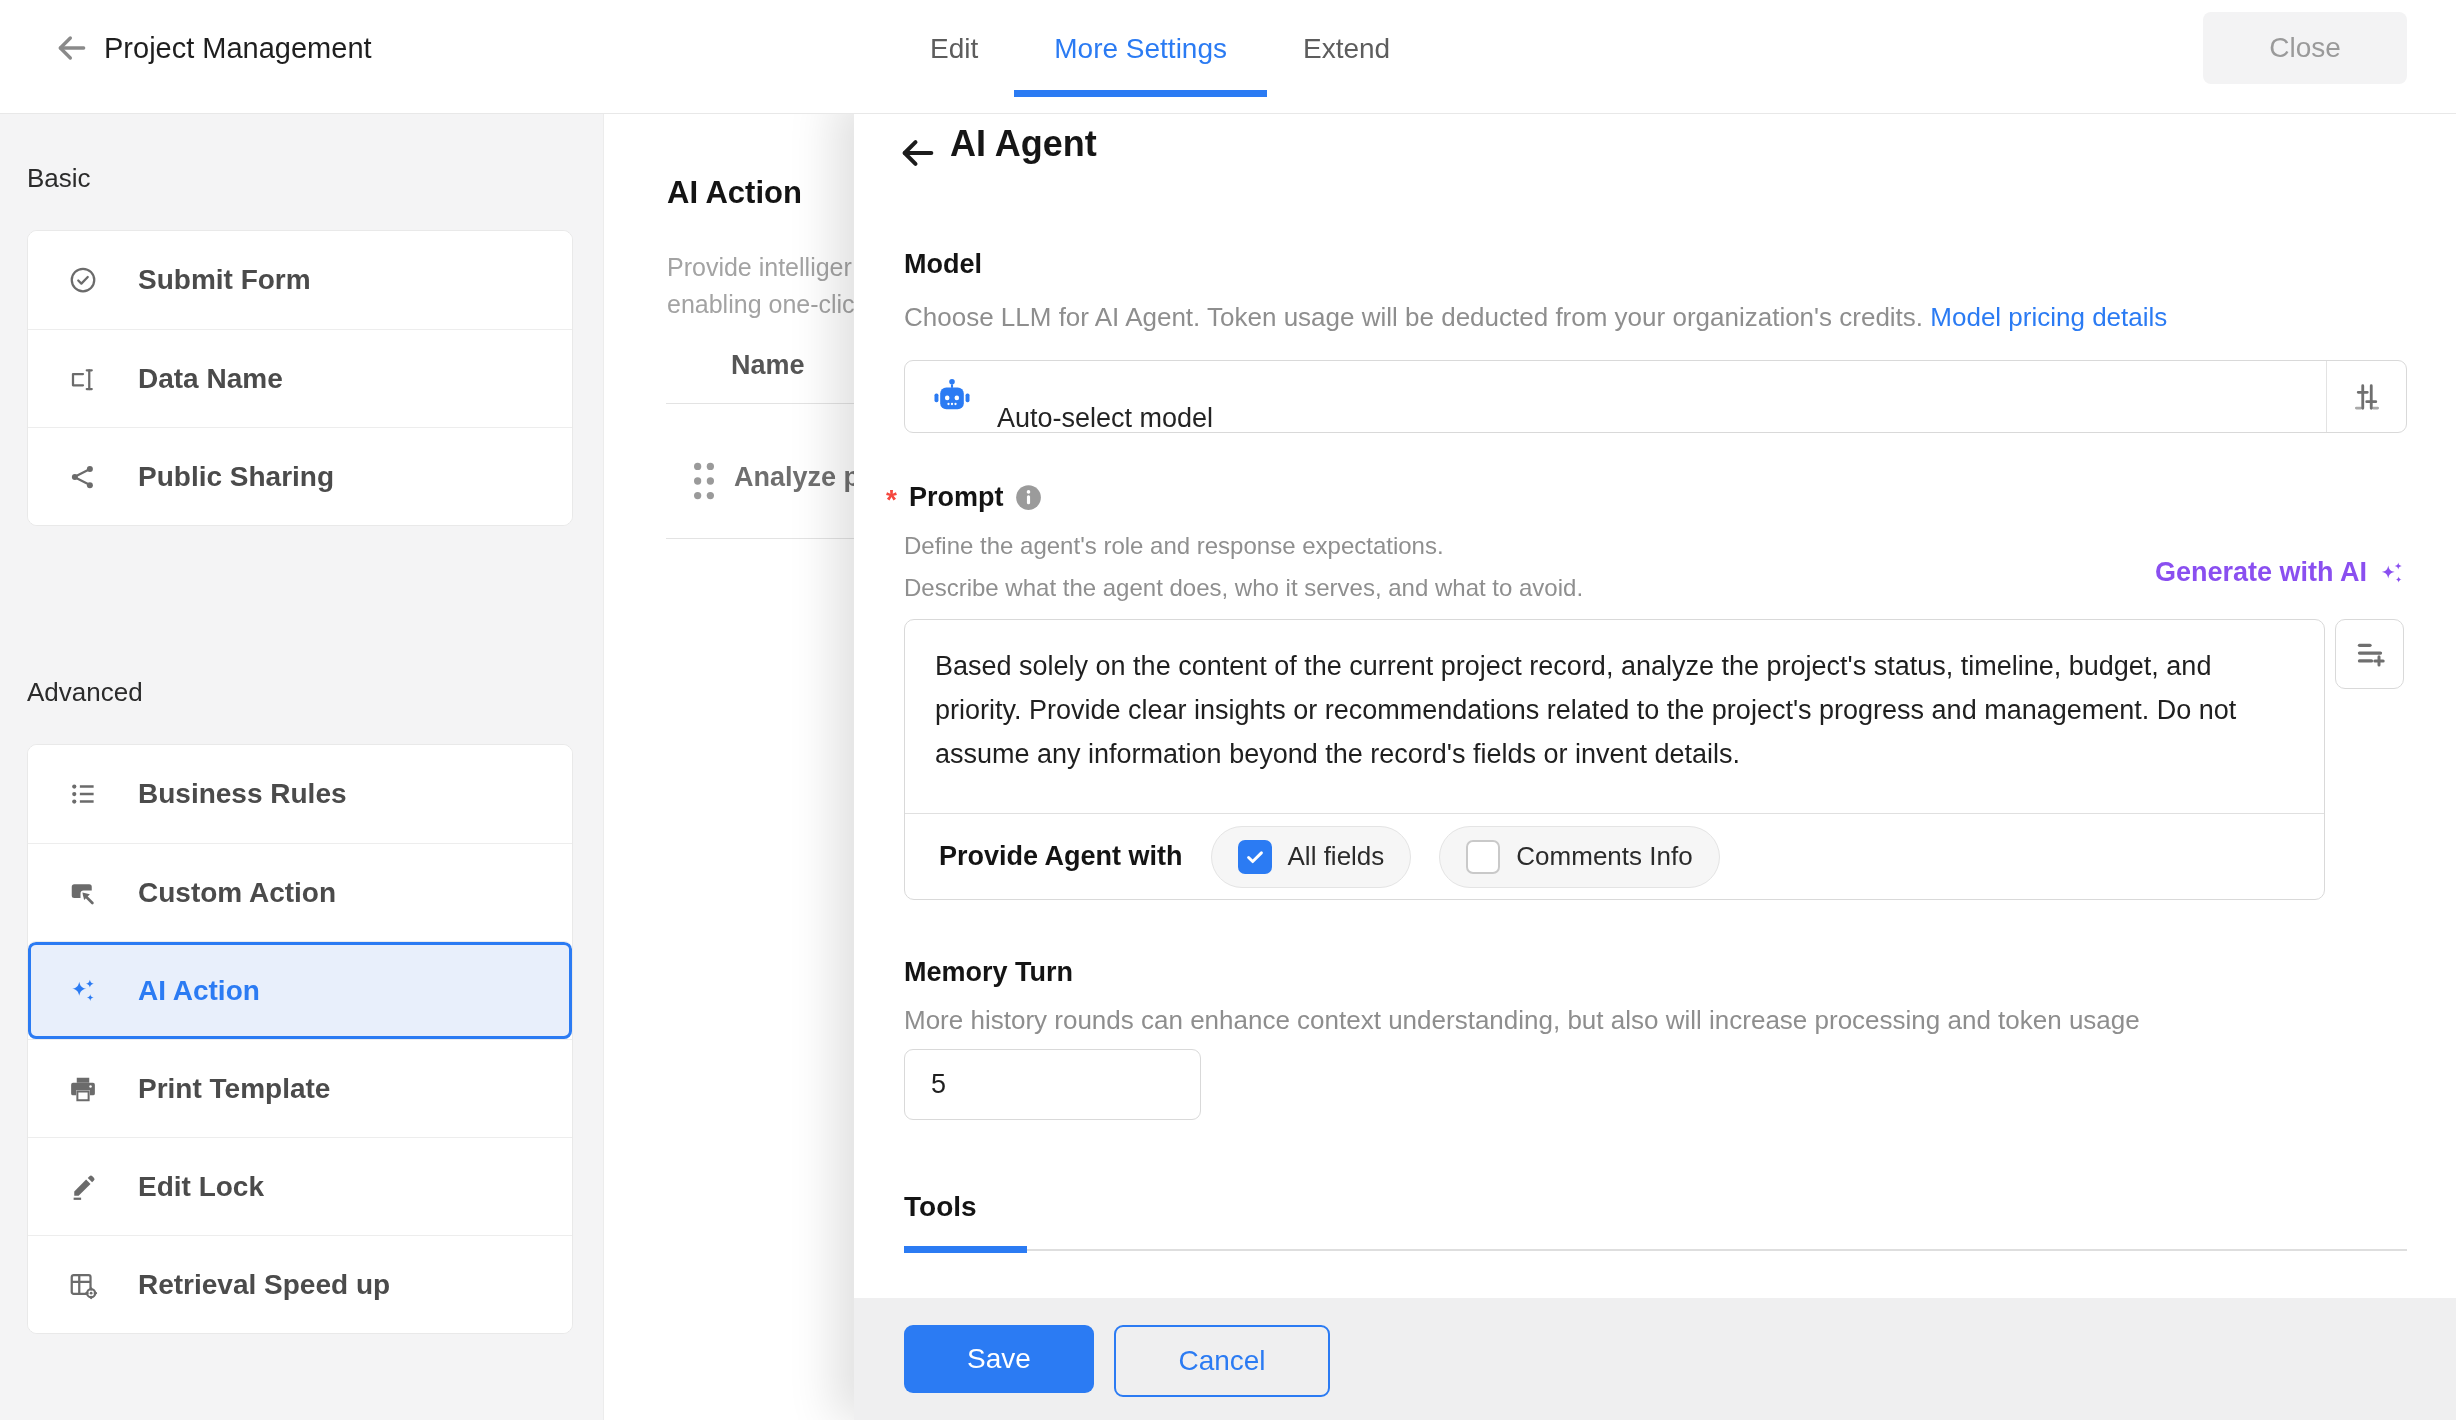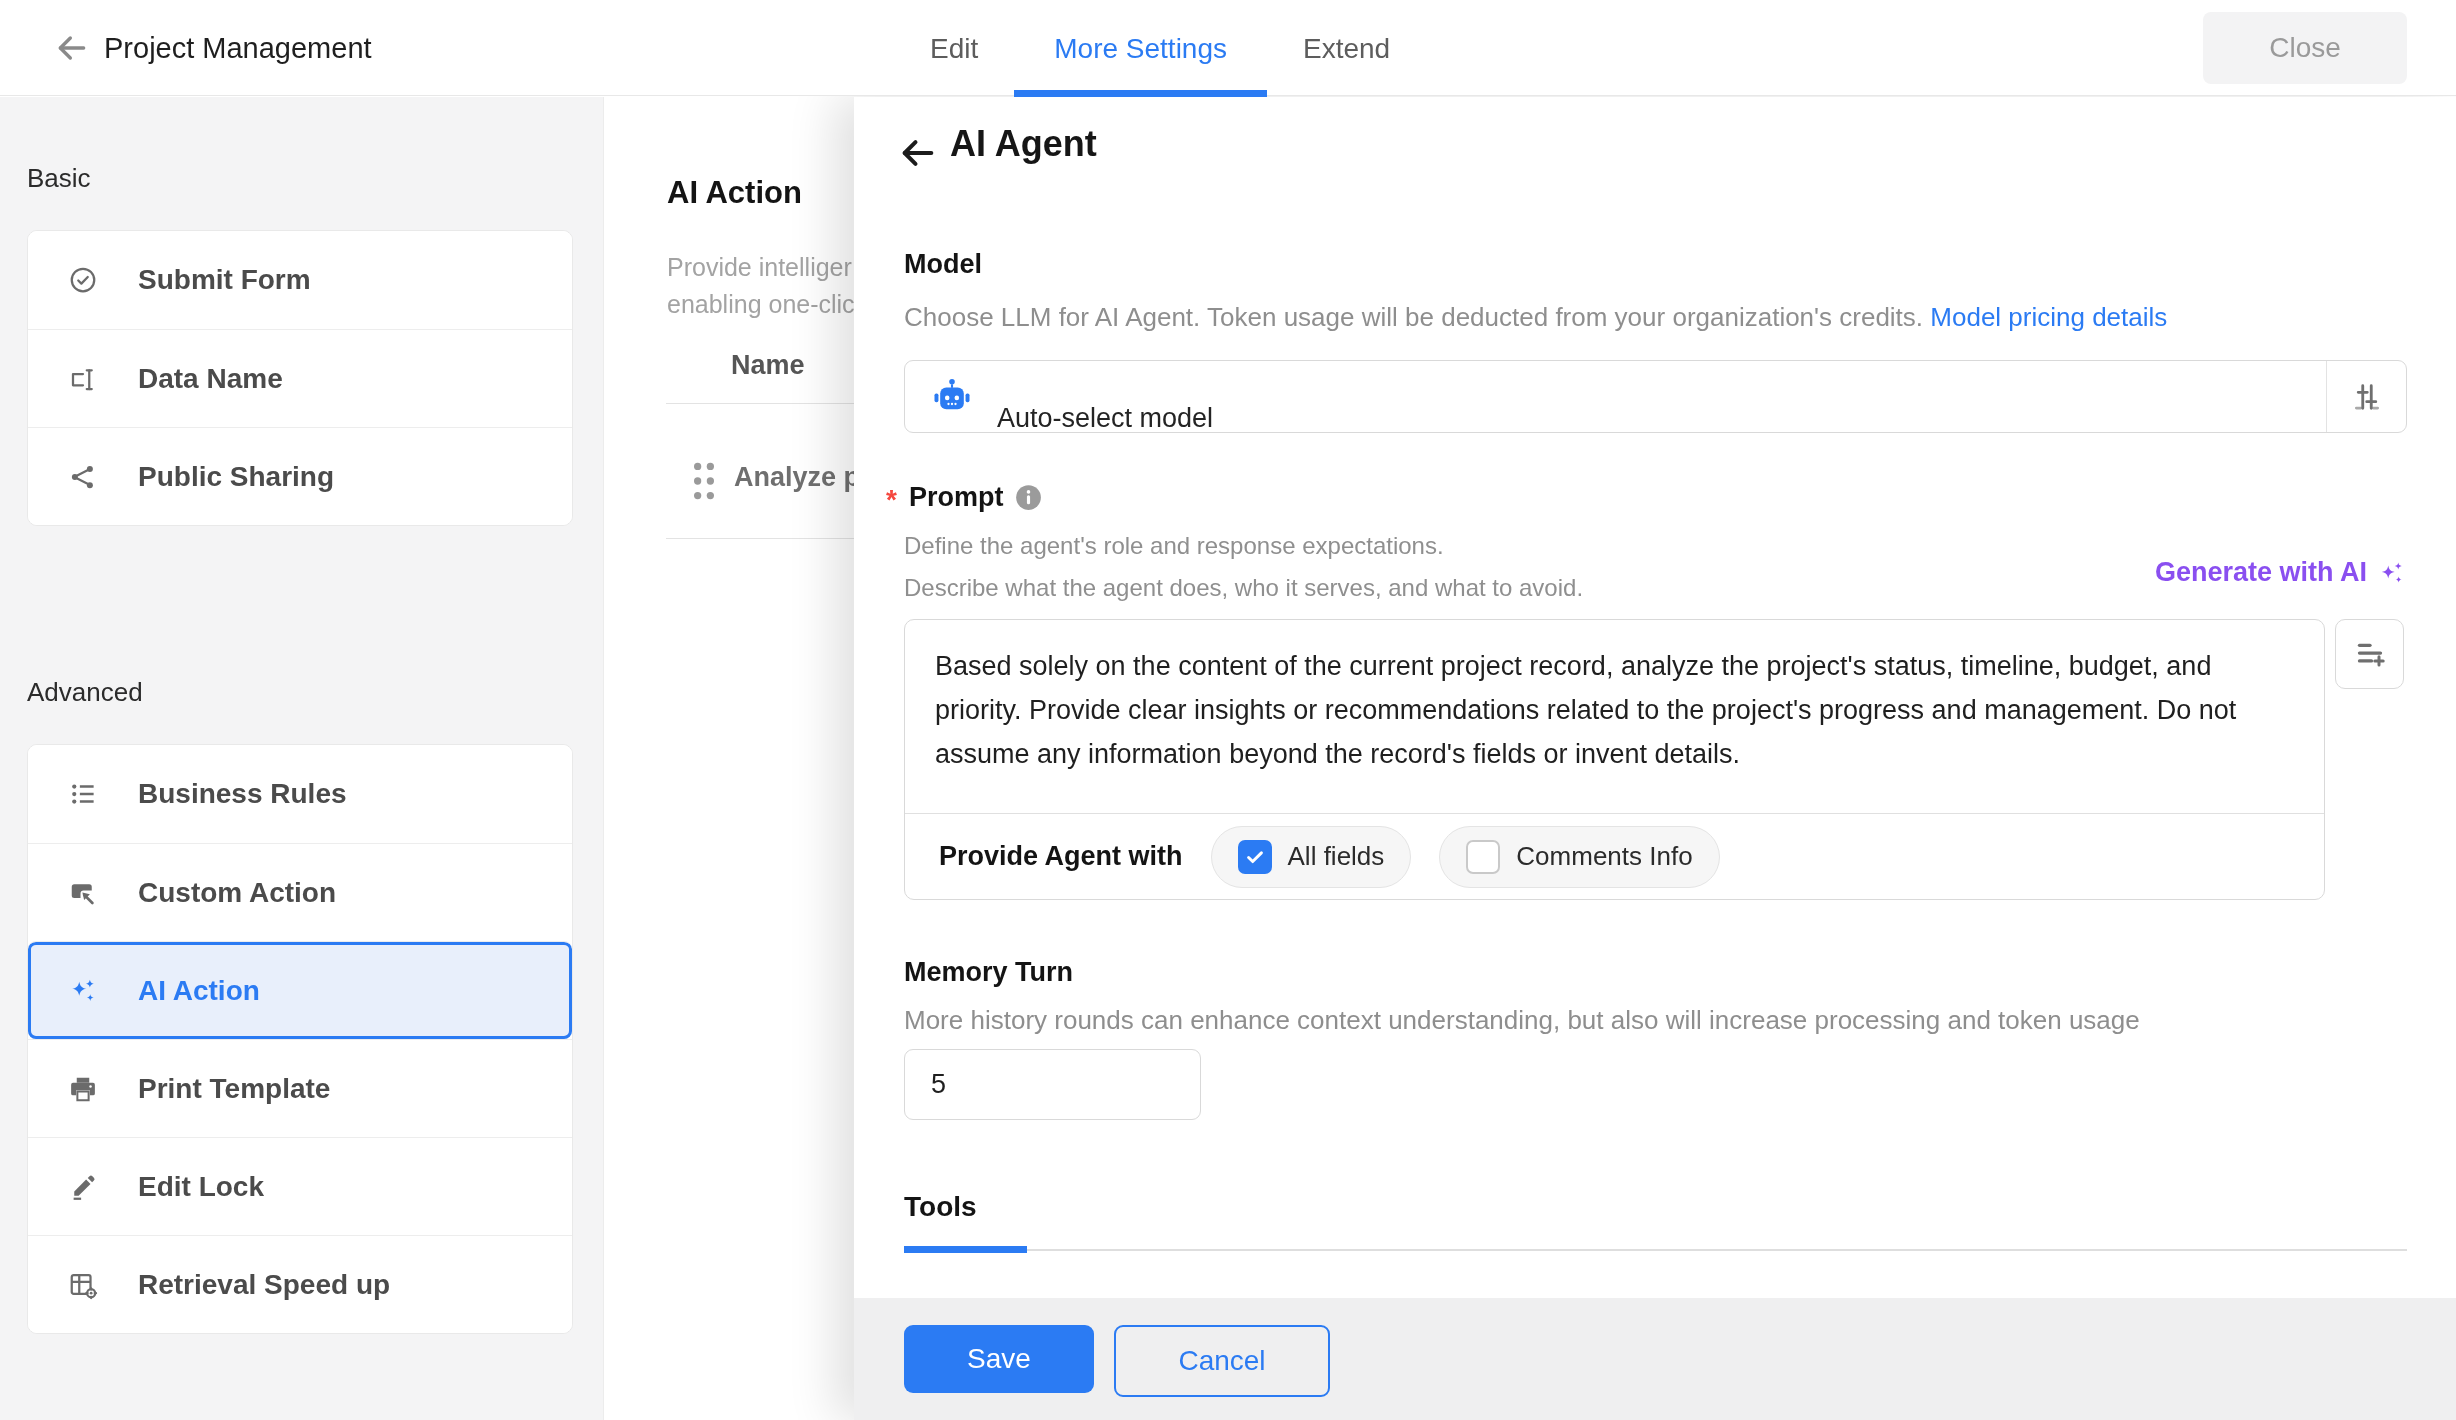--- a/index.html
+++ b/index.html
@@ -1,20 +1,20 @@
 <!DOCTYPE html>
 <html><head>
 <meta charset="utf-8">
 <style>
   html,body{margin:0;padding:0;background:#fff;}
   *{box-sizing:border-box;font-family:"Liberation Sans","DejaVu Sans",sans-serif;}
   #page{position:relative;width:2456px;height:1420px;overflow:hidden;background:#fff;}
 
   
-  .topbar{position:absolute;top:0;left:0;right:0;height:96px;background:#fff;border-bottom:1px solid #e8e8e8;z-index:40;}
+  .topbar{position:absolute;top:0;left:0;right:0;height:114px;background:#fff;border-bottom:1px solid #e8e8e8;z-index:40;}
   .tb-back{position:absolute;left:52px;top:28px;width:40px;height:40px;color:#8a8a8a;cursor:pointer;}
   .tb-title{position:absolute;left:104px;top:0;height:97px;line-height:97px;font-size:29px;font-weight:500;color:#1f1f1f;}
   .tabs{position:absolute;left:930px;top:0;height:97px;display:flex;gap:76px;align-items:center;}
   .tab{position:relative;height:97px;display:flex;align-items:center;font-size:28px;color:#5d5d5d;cursor:pointer;}
   .tab.active{color:#2b7bf3;font-weight:500;}
   .tab.active::after{content:"";position:absolute;left:-40px;right:-40px;bottom:0;height:7px;background:#2b7bf3;}
   .close-btn{position:absolute;right:49px;top:12px;width:204px;height:72px;background:#f3f3f4;border:none;border-radius:8px;font-size:28px;font-weight:500;color:#9a9a9a;cursor:pointer;}
 
   
   .sidebar{position:absolute;left:0;top:97px;width:603px;bottom:0;background:#f4f4f5;}

